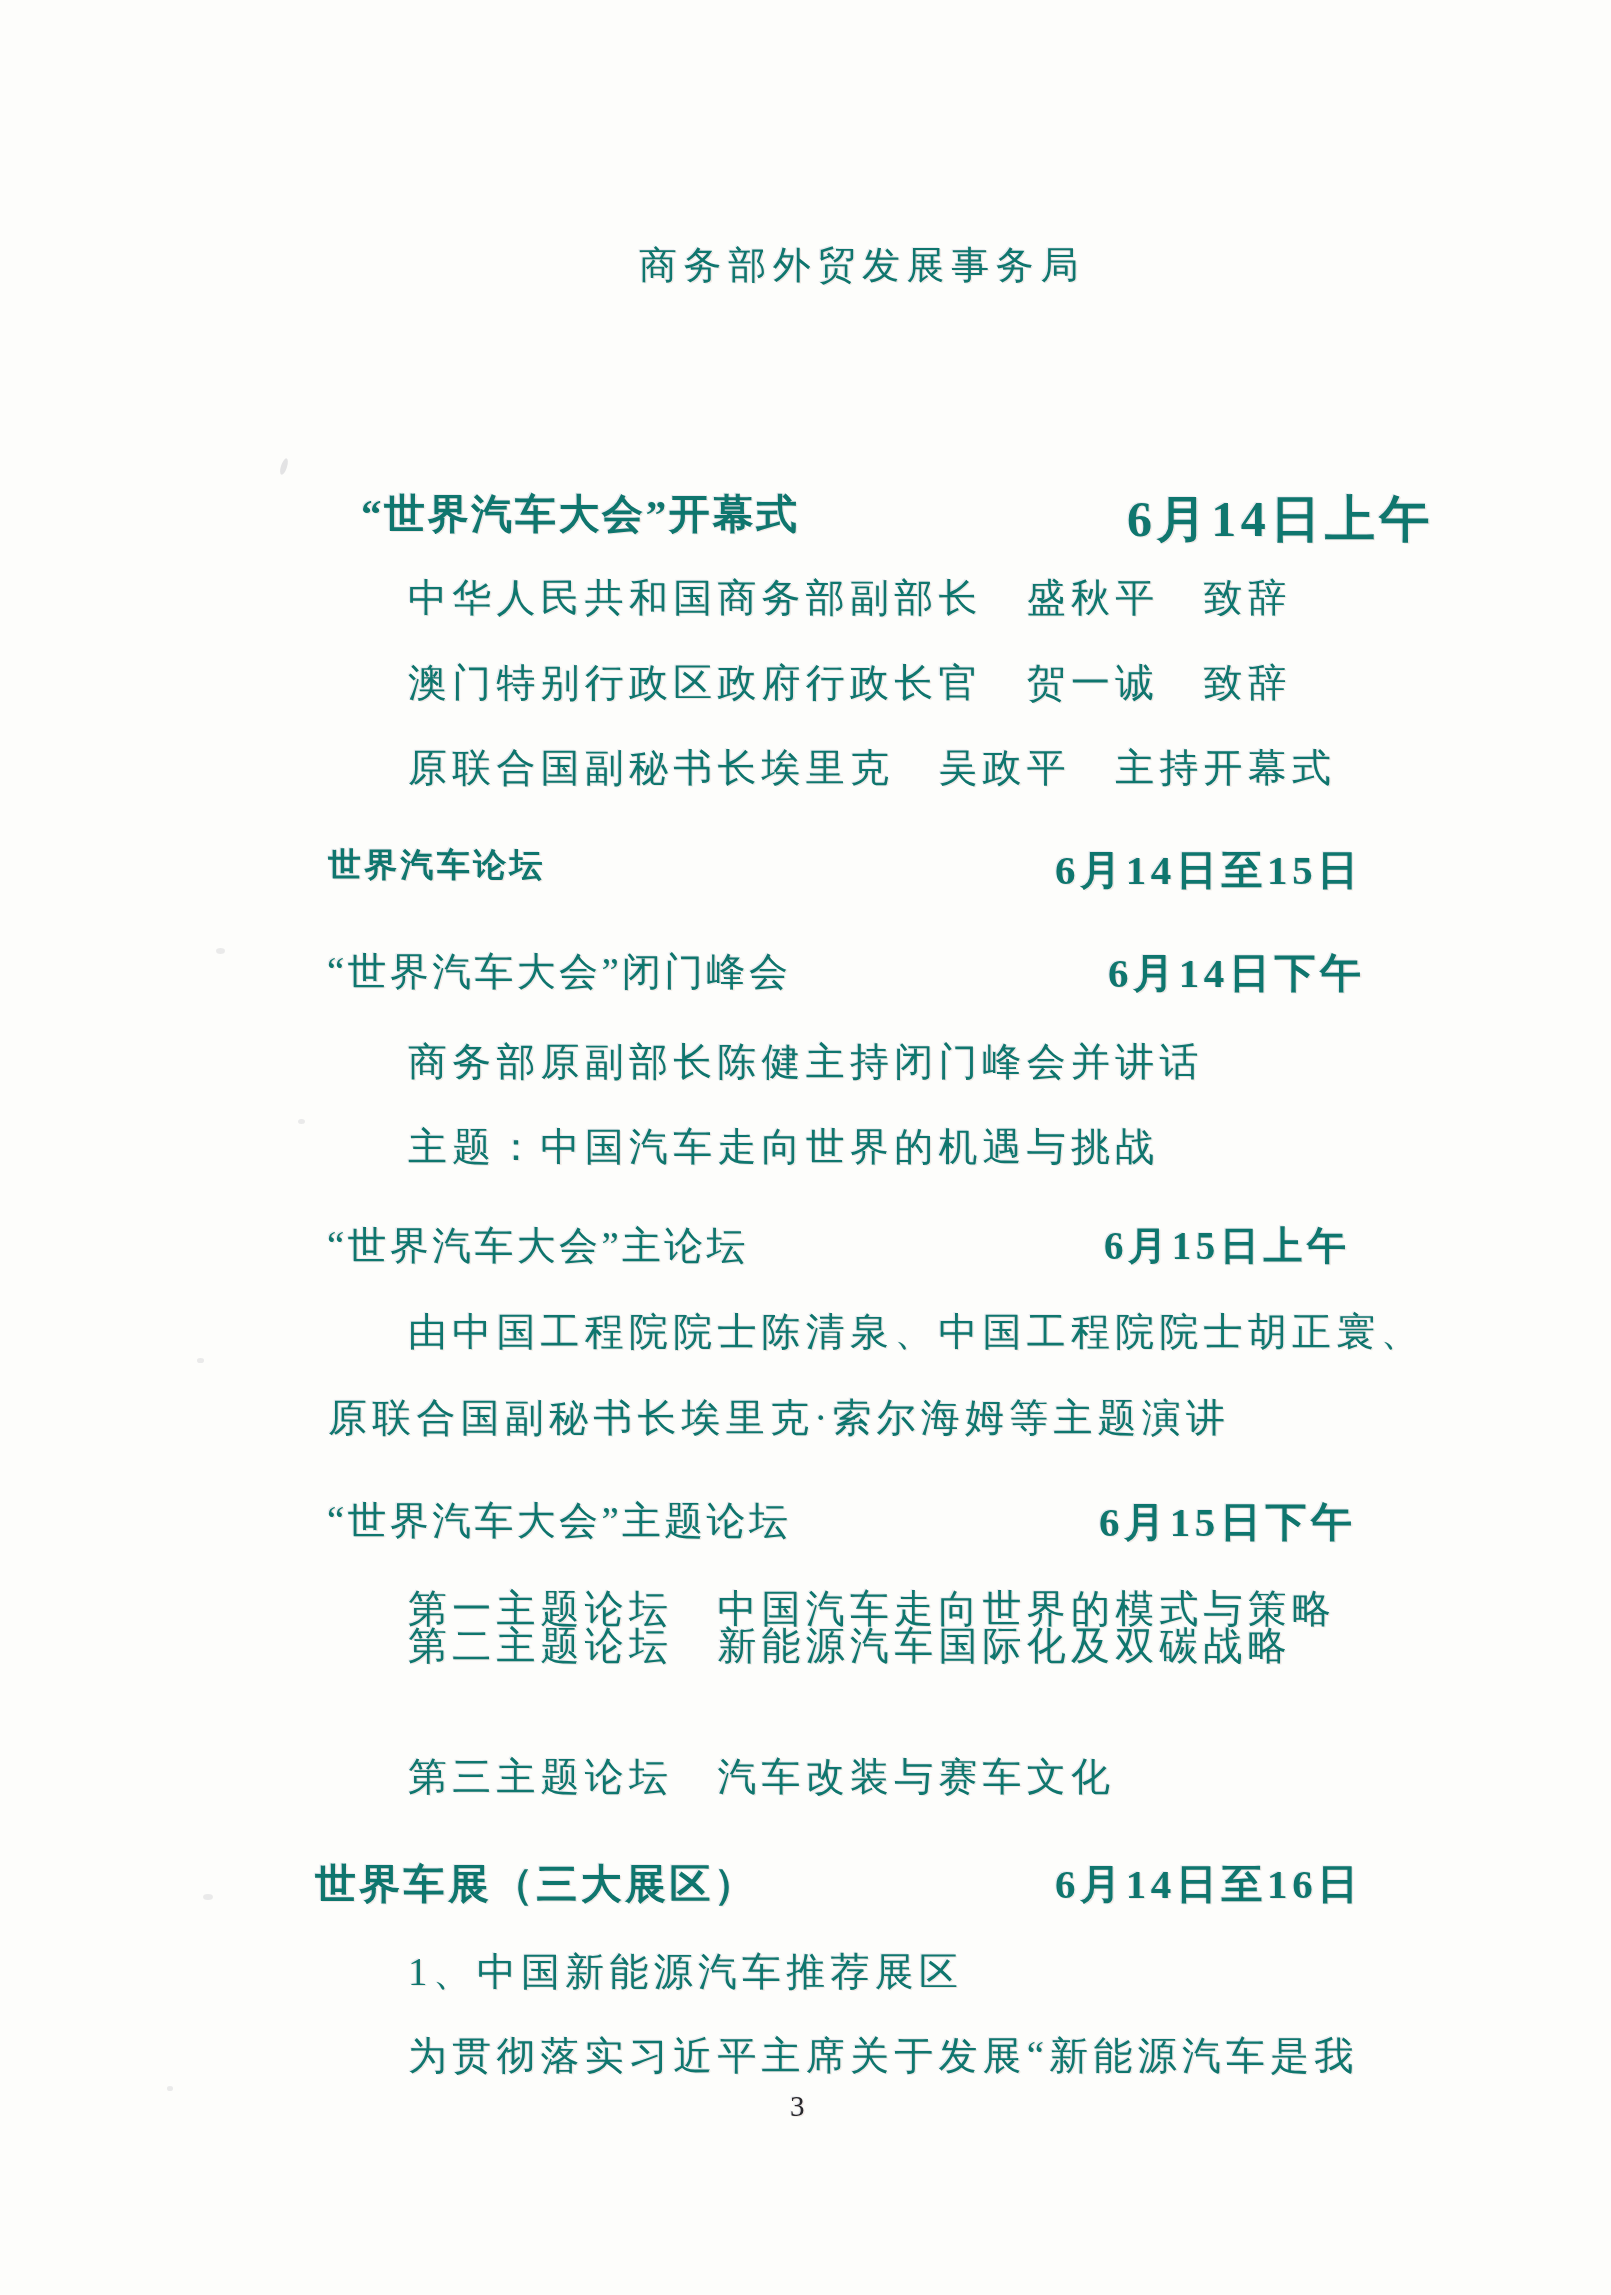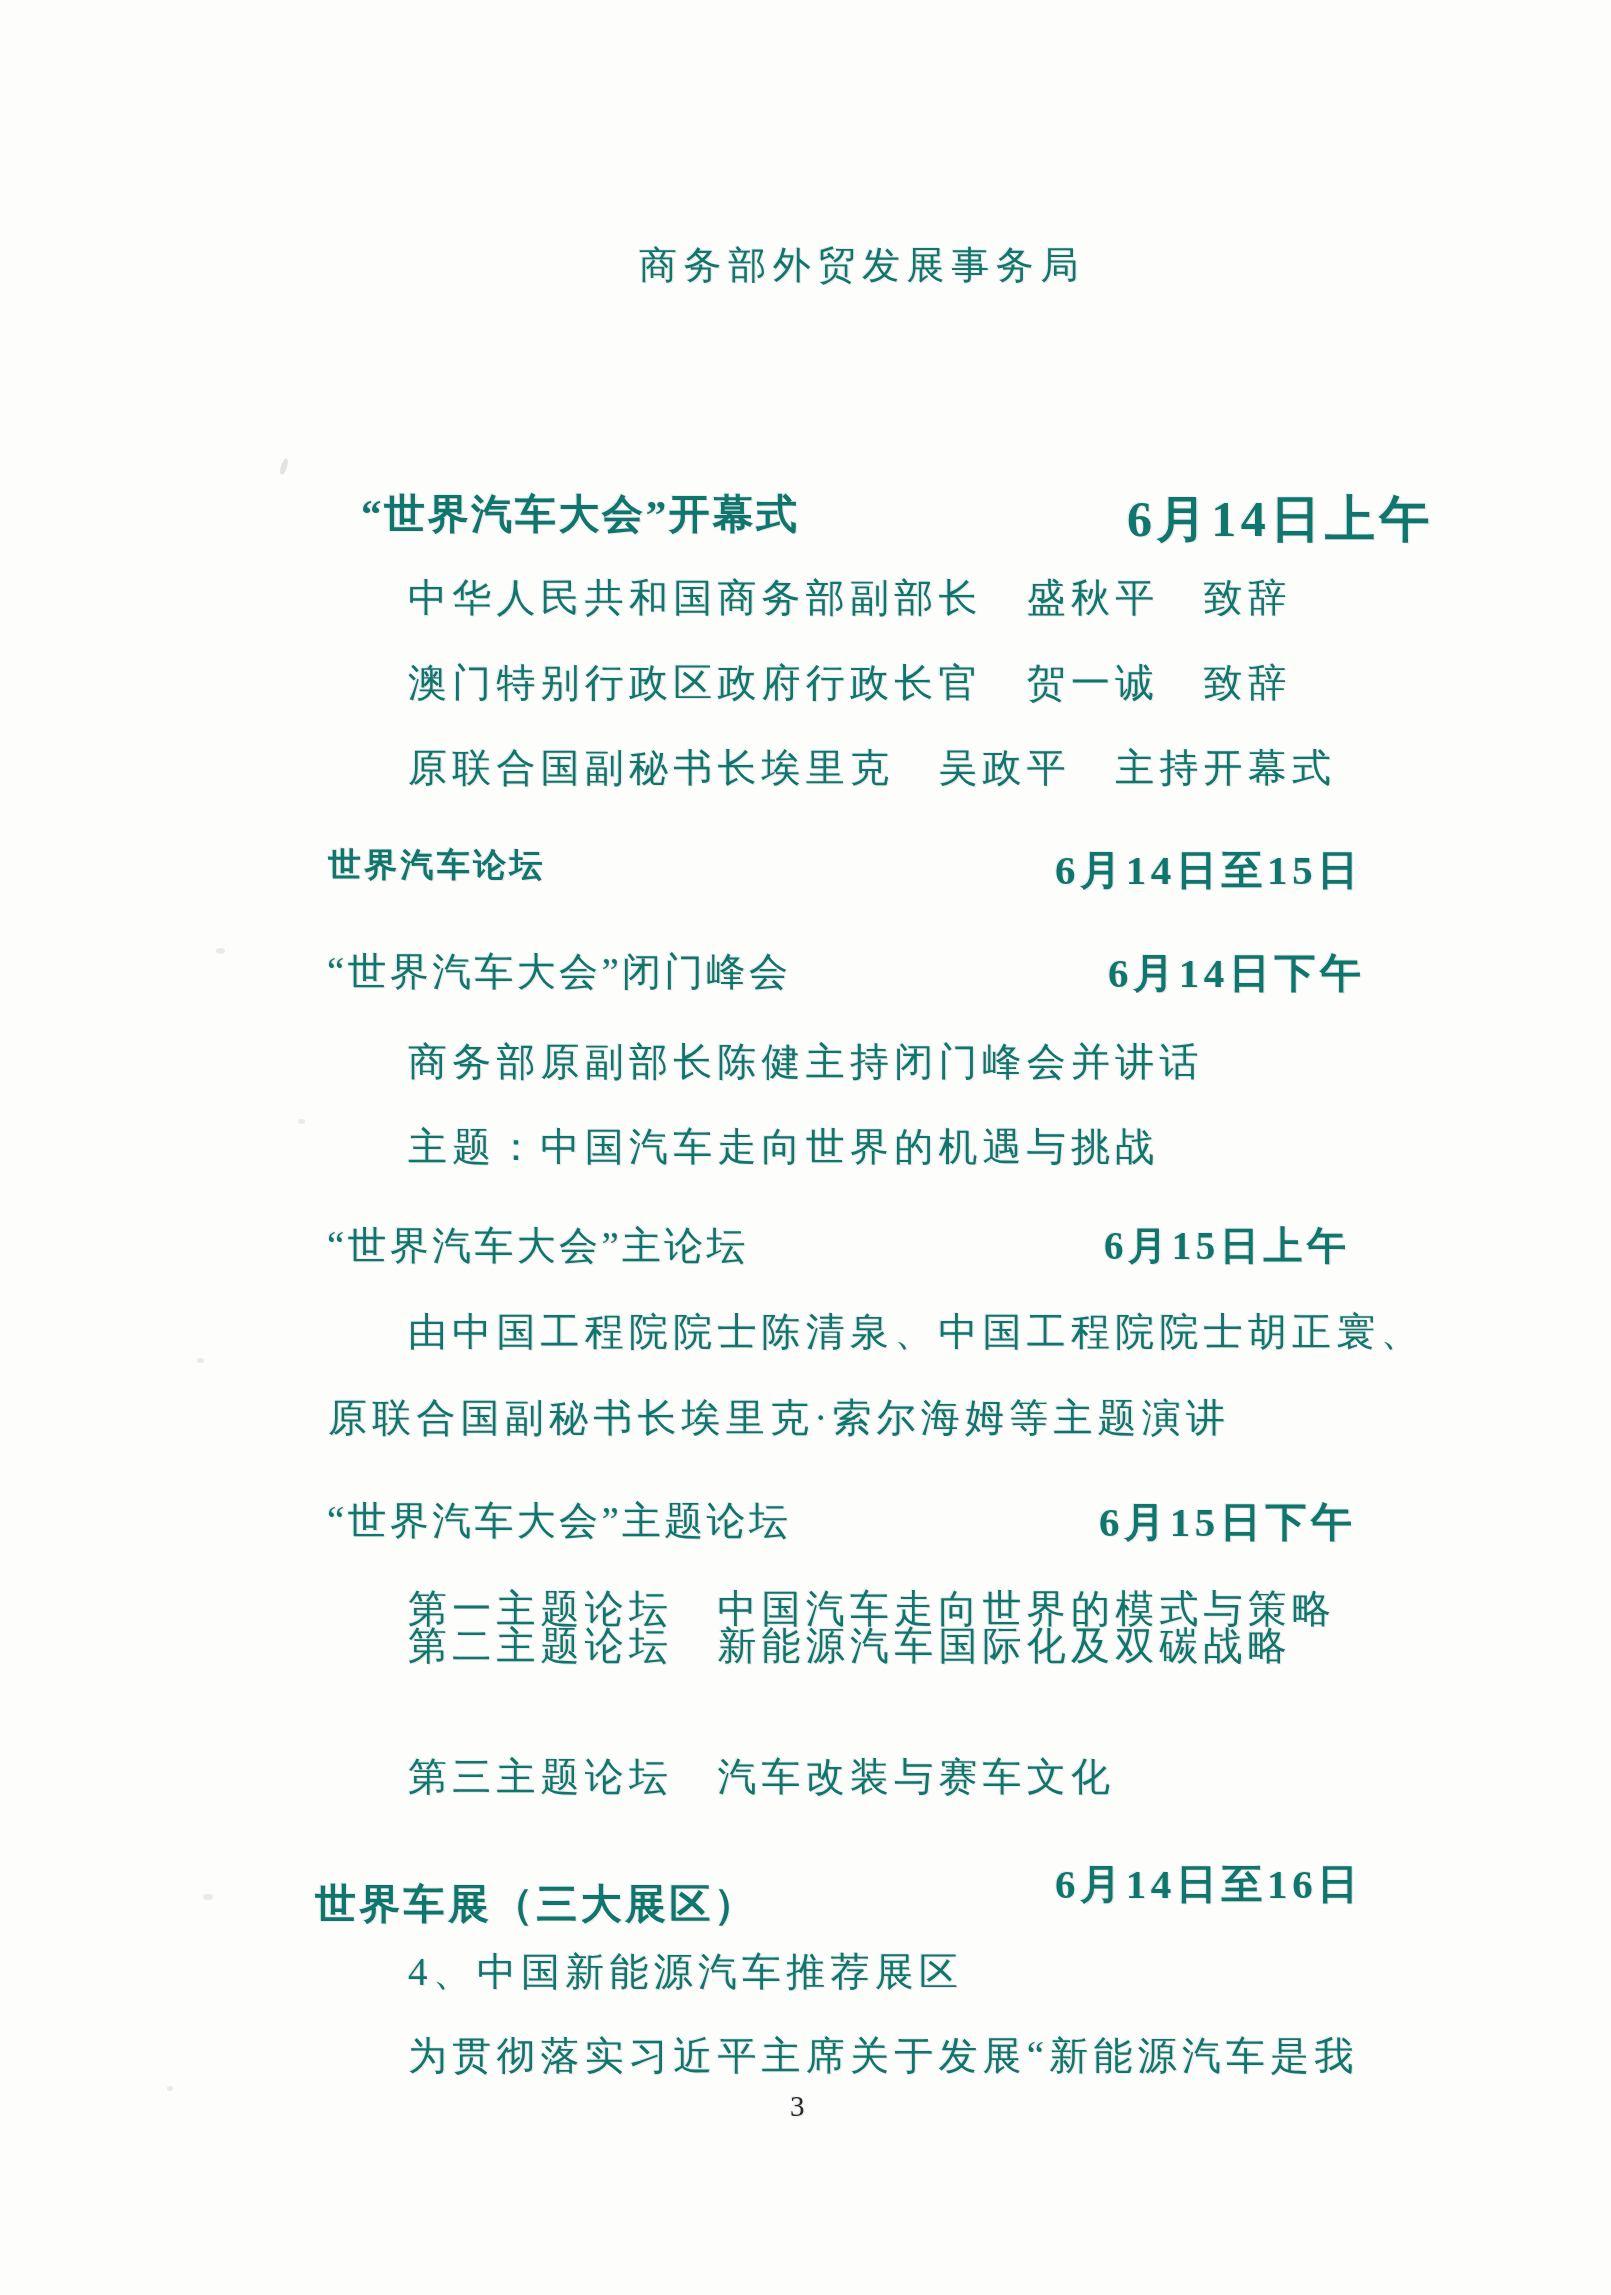--- a/index.html
+++ b/index.html
@@ -50,21 +50,21 @@
   #mainf-time    { left: 1104px; top: 1224px; font-size: 39px; letter-spacing: 4.6px; }
   #mainf-l0      { left: 408px;  top: 1310px; }
   #mainf-l1      { left: 328px;  top: 1396px; }
 
   #themef-title  { left: 327px;  top: 1499px; letter-spacing: 3.3px; }
   #themef-time   { left: 1099px; top: 1499px; font-size: 41px; letter-spacing: 4.6px; }
   #themef-l0     { left: 408px;  top: 1587px; }
   #themef-l1     { left: 408px;  top: 1624px; }
   #themef-l2     { left: 408px;  top: 1755px; }
 
-  #expo-title    { left: 315px;  top: 1861px; font-size: 41px; letter-spacing: 3.3px; margin-top: 20px; }
+  #expo-title    { left: 315px;  top: 1861px; font-size: 41px; letter-spacing: 3.3px; }
   #expo-time     { left: 1055px; top: 1861px; font-size: 41px; letter-spacing: 4.6px; }
   #expo-l0       { left: 408px;  top: 1950px; }
   #expo-l1       { left: 408px;  top: 2034px; }
 
   #pagenum       { left: 790px; top: 2090px; font-size: 29px; letter-spacing: 0; color: #2a2a2e; }
 
   
   .speck {
     position: absolute;
     background: rgba(70, 70, 85, 0.10);
@@ -105,21 +105,21 @@
   <div class="t" id="mainf-l1">原联合国副秘书长埃里克·索尔海姆等主题演讲</div>
 
   <div class="t" id="themef-title">“世界汽车大会”主题论坛</div>
   <div class="t bold" id="themef-time">6月15日下午</div>
   <div class="t" id="themef-l0">第一主题论坛　中国汽车走向世界的模式与策略</div>
   <div class="t" id="themef-l1">第二主题论坛　新能源汽车国际化及双碳战略</div>
   <div class="t" id="themef-l2">第三主题论坛　汽车改装与赛车文化</div>
 
   <div class="t bold" id="expo-title">世界车展（三大展区）</div>
   <div class="t bold" id="expo-time">6月14日至16日</div>
-  <div class="t" id="expo-l0">4、中国新能源汽车推荐展区</div>
+  <div class="t" id="expo-l0">1、中国新能源汽车推荐展区</div>
   <div class="t" id="expo-l1">为贯彻落实习近平主席关于发展“新能源汽车是我</div>
 
   <div class="t" id="pagenum">3</div>
 
   <div class="speck" id="s1"></div>
   <div class="speck" id="s2"></div>
   <div class="speck" id="s3"></div>
   <div class="speck" id="s4"></div>
   <div class="speck" id="s5"></div>
   <div class="speck" id="s6"></div>

